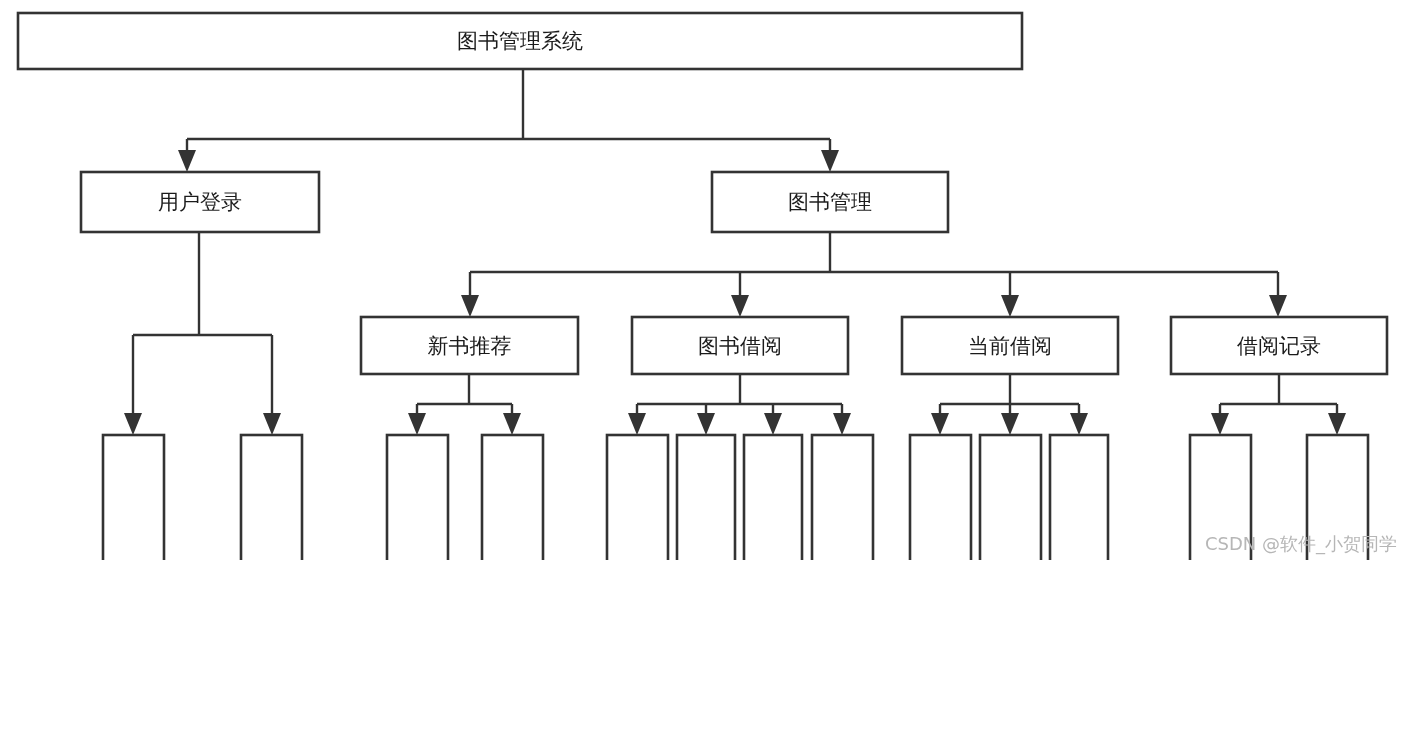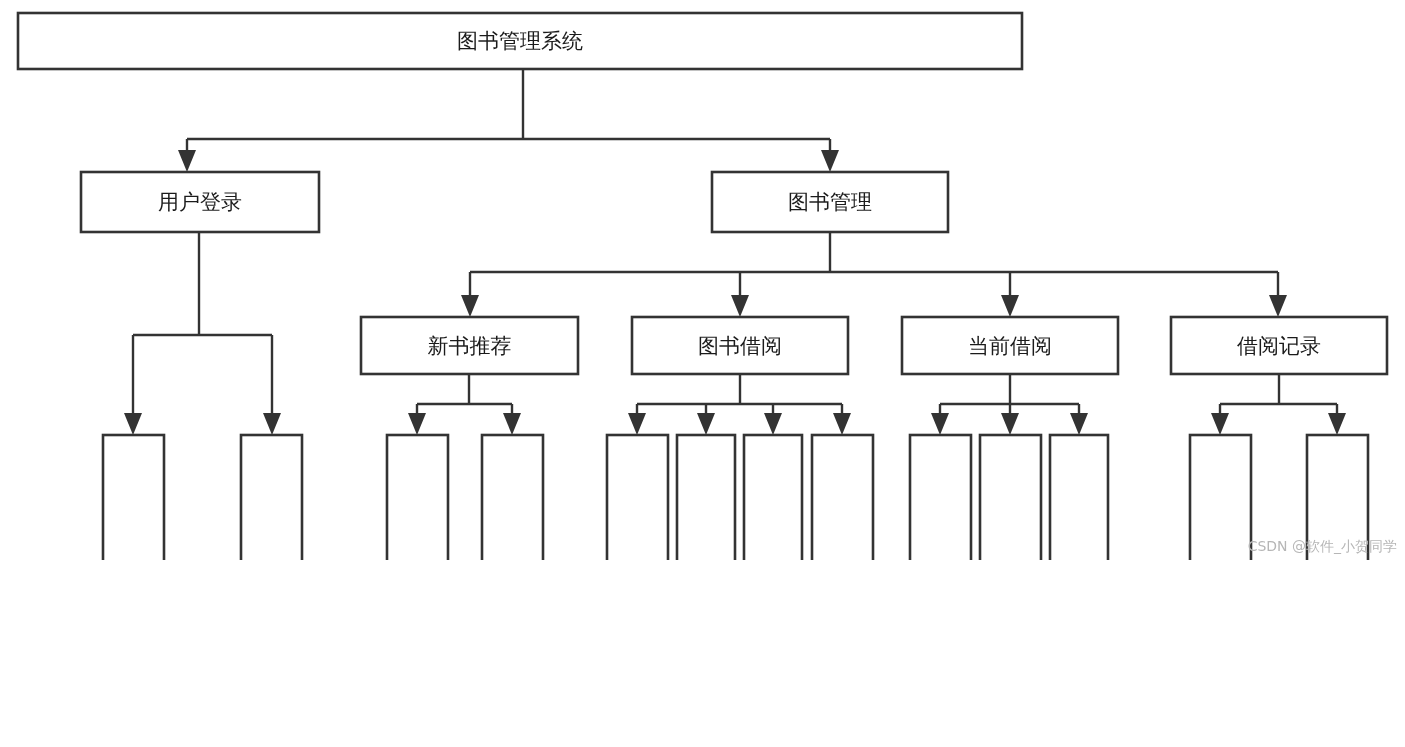--- a/index.html
+++ b/index.html
@@ -69,21 +69,21 @@
     pointer-events: none;
   }
   .vlabel.mid {
     align-items: center;
   }
   .watermark {
     position: absolute;
     right: 8px;
     bottom: 4px;
     font-family: "DejaVu Sans", "Liberation Sans", sans-serif;
-    font-size: 14px;
+    font-size: 18px;
     color: #b6b6b6;
     white-space: nowrap;
   }
 </style>
 </head>
 <body>
 
 <div id="canvas">
 
   <svg class="diagram" viewBox="0 0 1405 747">

